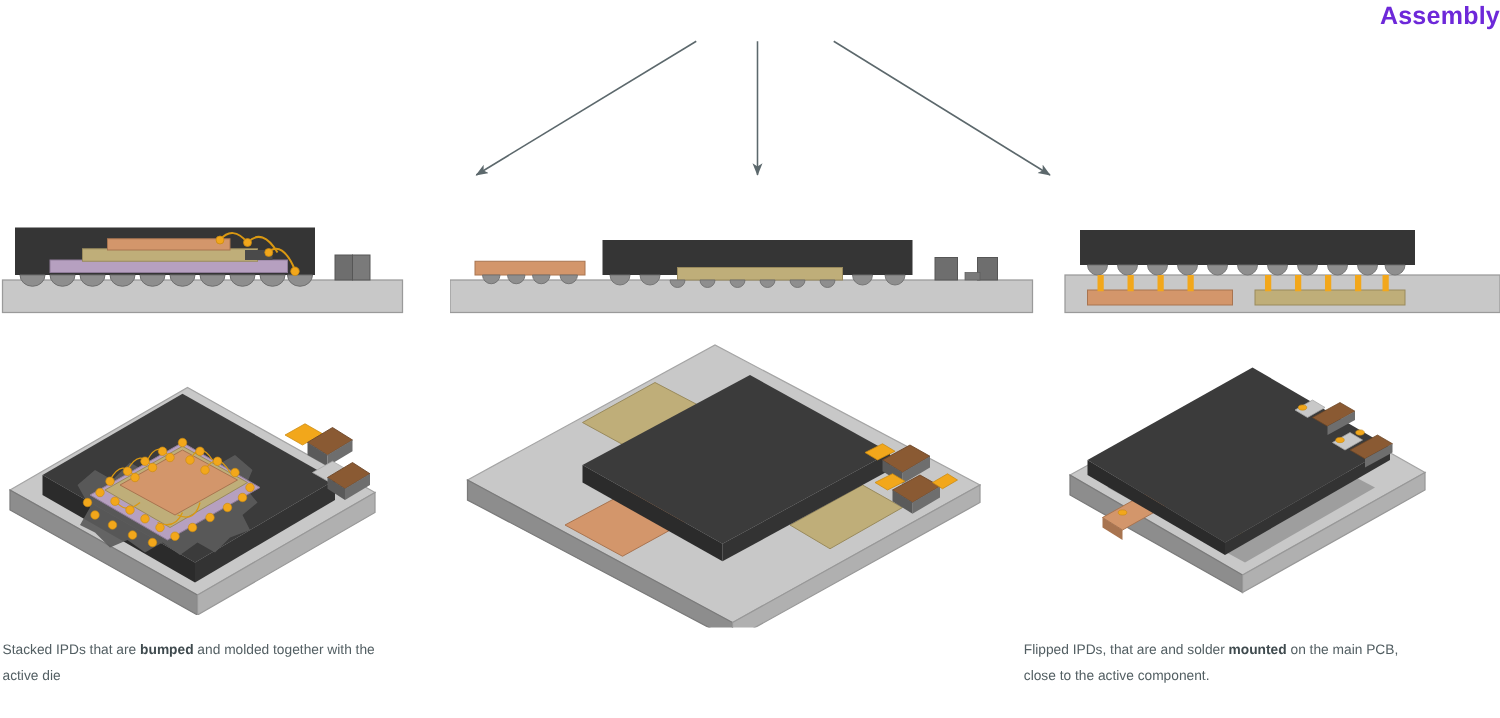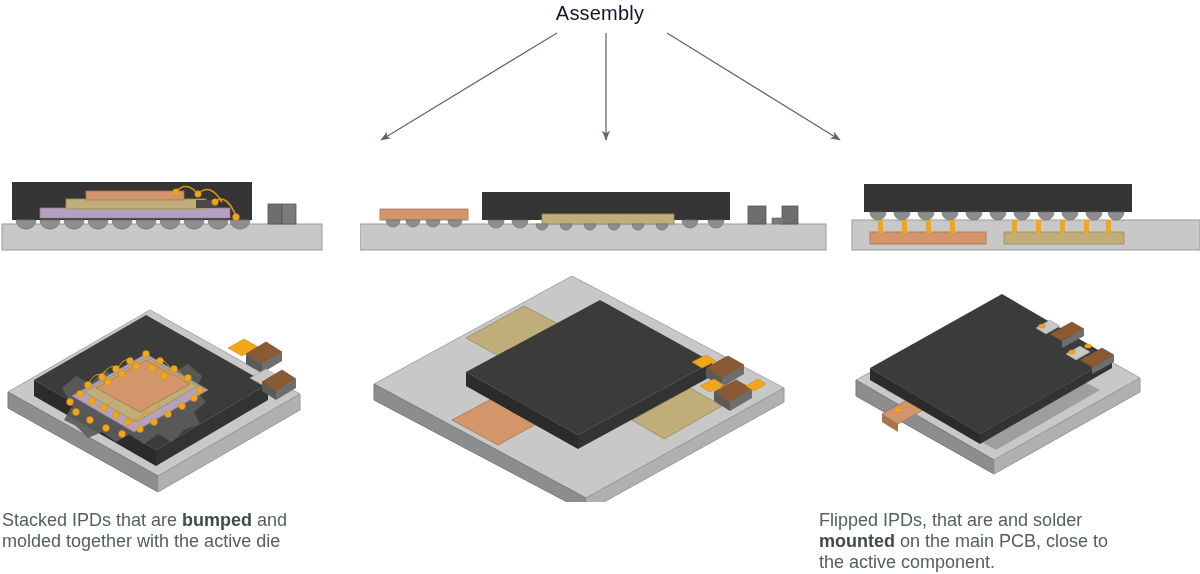--- a/index.html
+++ b/index.html
@@ -9,40 +9,40 @@
     font-family:"Liberation Sans", sans-serif;
     color:#4A5558;
     overflow:hidden;
     position:relative;
   }
   .stage{position:relative;width:1200px;height:574px;}
 
   
   #diagram-title{
     position:absolute;left:0;top:0;width:1200px;
-    text-align:center;
-    font-size:20px;font-weight:400;color:#0f172a;
+    text-align:right;
+    font-size:20px;font-weight:700;color:#6d28d9;
     letter-spacing:.2px;
     line-height:26px;
   }
   #branch-arrows{position:absolute;left:0;top:0;width:1200px;height:160px;}
 
   
   .panel{position:absolute;top:0;height:574px;}
   #panel-stacked{left:0;width:360px;}
   #panel-flipped{left:360px;width:480px;}
   #panel-embedded{left:840px;width:360px;}
 
   .xsec{position:absolute;top:176px;left:0;}
   .iso{position:absolute;top:262px;left:0;}
 
   
   .caption{
     position:absolute;
-    font-size:18px;
+    font-size:11px;
     line-height:21px;
     color:#525E62;
     font-weight:400;
   }
   .caption b{font-weight:700;color:#3F4A4E;}
   #caption-stacked{left:2px;top:510px;width:300px;}
   #caption-flipped{left:459px;top:510px;width:310px;}
 </style>
 </head>
 <body>

